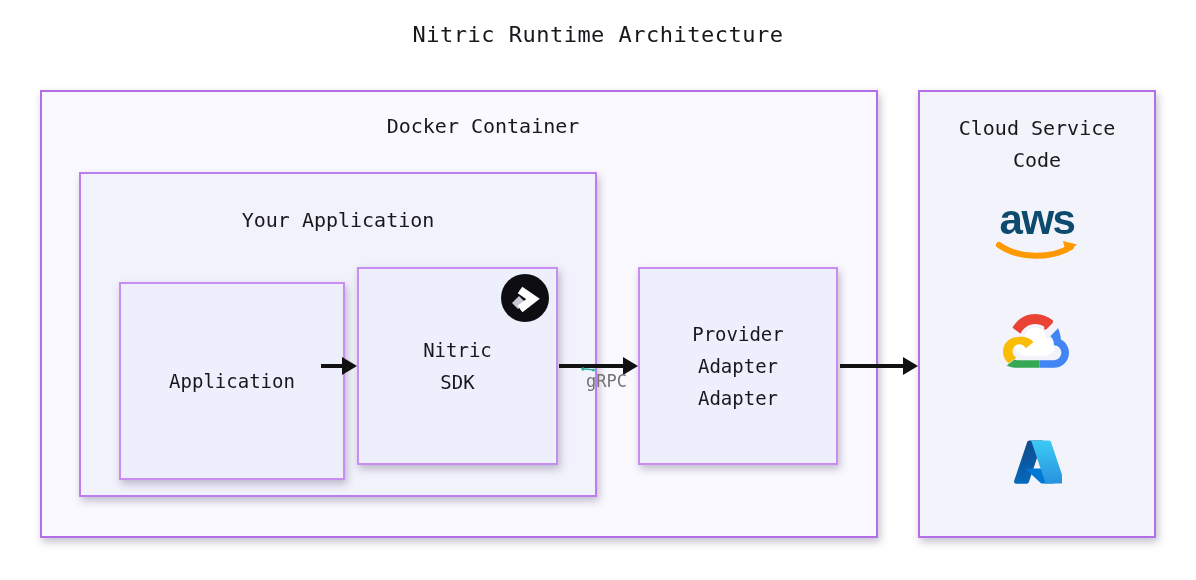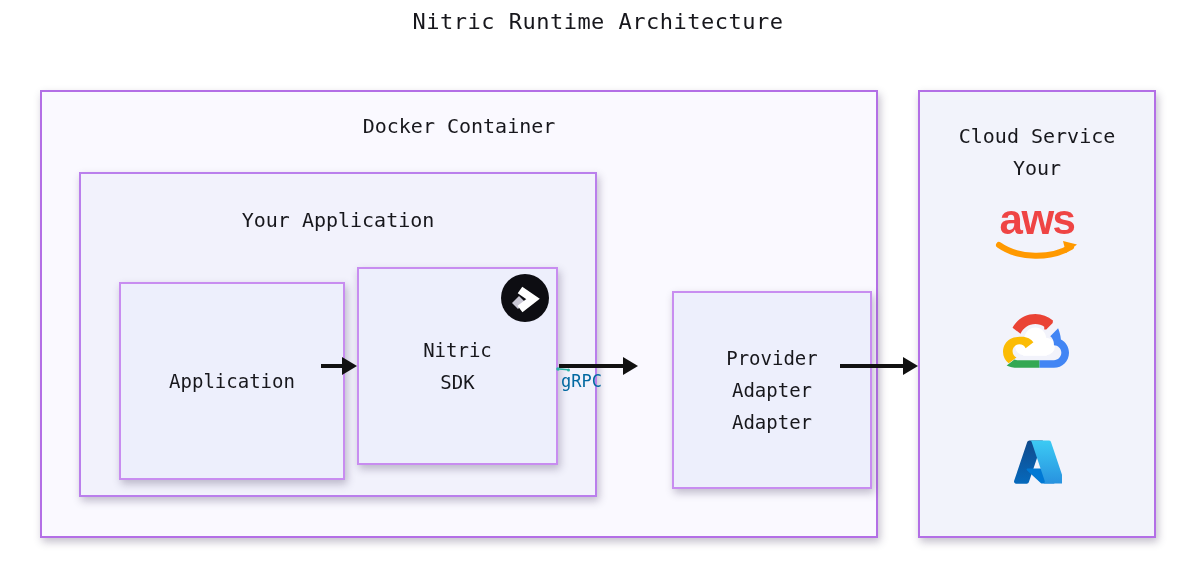--- a/index.html
+++ b/index.html
@@ -1,54 +1,54 @@
 <!DOCTYPE html>
 <html><head>
 <meta charset="utf-8">
 <style>
   html,body{margin:0;padding:0;background:#ffffff;}
   .page{
     position:relative;width:1196px;height:580px;overflow:hidden;background:#ffffff;
     font-family:"DejaVu Sans Mono","Liberation Mono",monospace;color:#17171c;
   }
   .diagram-title{
-    position:absolute;top:9px;left:0;width:100%;text-align:center;
+    position:absolute;top:22px;left:0;width:100%;text-align:center;
     font-size:22px;letter-spacing:.5px;
   }
   .box{position:absolute;box-sizing:border-box;border:2px solid #b36fe6;
        box-shadow:2px 4px 8px rgba(70,60,95,.32);}
   .box-docker{left:40px;top:90px;width:838px;height:448px;background:#faf9ff;}
   .box-your-app{left:79px;top:172px;width:518px;height:325px;background:#f2f2fc;border-color:#ba7fec;}
   .box-node{background:#edeffc;border-color:#c88df0;display:flex;align-items:center;justify-content:center;}
   .box-app-code{left:119px;top:282px;width:226px;height:198px;align-items:center;}
   .box-nitric-sdk{left:357px;top:267px;width:201px;height:198px;}
-  .box-provider{left:672px;top:267px;width:200px;height:198px;margin-top:24px;}
+  .box-provider{left:638px;top:267px;width:200px;height:198px;}
   .box-cloud{left:918px;top:90px;width:238px;height:448px;background:#f2f3fb;}
   .container-label{display:block;width:100%;text-align:center;font-size:20px;}
-  .docker-label{padding-top:22px;}
+  .docker-label{padding-top:22px;padding-left:24px;}
   .your-app-label{padding-top:34px;}
-  .cloud-label{padding-top:28px;line-height:32px;}
+  .cloud-label{padding-top:20px;line-height:32px;}
   .node-label{text-align:center;font-size:19px;line-height:32px;}
   .arrow{position:absolute;height:4px;background:#111111;}
   .arrow::after{
     content:"";position:absolute;right:-15px;top:-7px;width:0;height:0;
     border-left:15px solid #111111;border-top:9px solid transparent;border-bottom:9px solid transparent;
   }
   .arrow-1{left:321px;top:364px;width:21px;}
   .arrow-2{left:559px;top:364px;width:64px;}
   .arrow-3{left:840px;top:364px;width:63px;}
   .grpc-label{
-    position:absolute;left:561px;top:371px;font-size:17px;color:#0369a1;
+    position:absolute;left:586px;top:371px;font-size:17px;color:#737373;
   }
   .grpc-antenna{position:absolute;left:-5px;top:-5px;}
   .nitric-logo{position:absolute;left:501px;top:274px;width:48px;height:48px;}
   .logo-aws{position:absolute;left:995px;top:200px;width:84px;text-align:center;}
   .aws-word{
     font-family:"Liberation Sans",sans-serif;font-weight:bold;font-size:42px;line-height:40px;
-    color:#ef4444;letter-spacing:-1.5px;
+    color:#0c4a6e;letter-spacing:-1.5px;
   }
   .logo-gcp{position:absolute;left:1003px;top:314px;}
   .logo-azure{position:absolute;left:1012px;top:432px;}
 </style>
 </head>
 <body>
 
 <div class="page">
 
   <div class="diagram-title">Nitric Runtime Architecture</div>
@@ -84,21 +84,21 @@
     <div class="node-label">
       <div>Provider</div>
       <div>Adapter</div>
       <div>Adapter</div>
     </div>
   </div>
 
   <div class="box box-cloud">
     <span class="container-label cloud-label">
       <div>Cloud Service</div>
-      <div>Your</div>
+      <div>Code</div>
     </span>
   </div>
 
   <div class="logo-aws">
     <div class="aws-word">aws</div>
     <svg width="84" height="24" viewBox="0 0 84 24">
       <path d="M4 5 C 24 19, 56 19, 76 7" stroke="#ff9900" stroke-width="6" fill="none" stroke-linecap="round"></path>
       <path d="M68 1 L 82 4.5 L 71 13 Z" fill="#ff9900"></path>
     </svg>
   </div>

